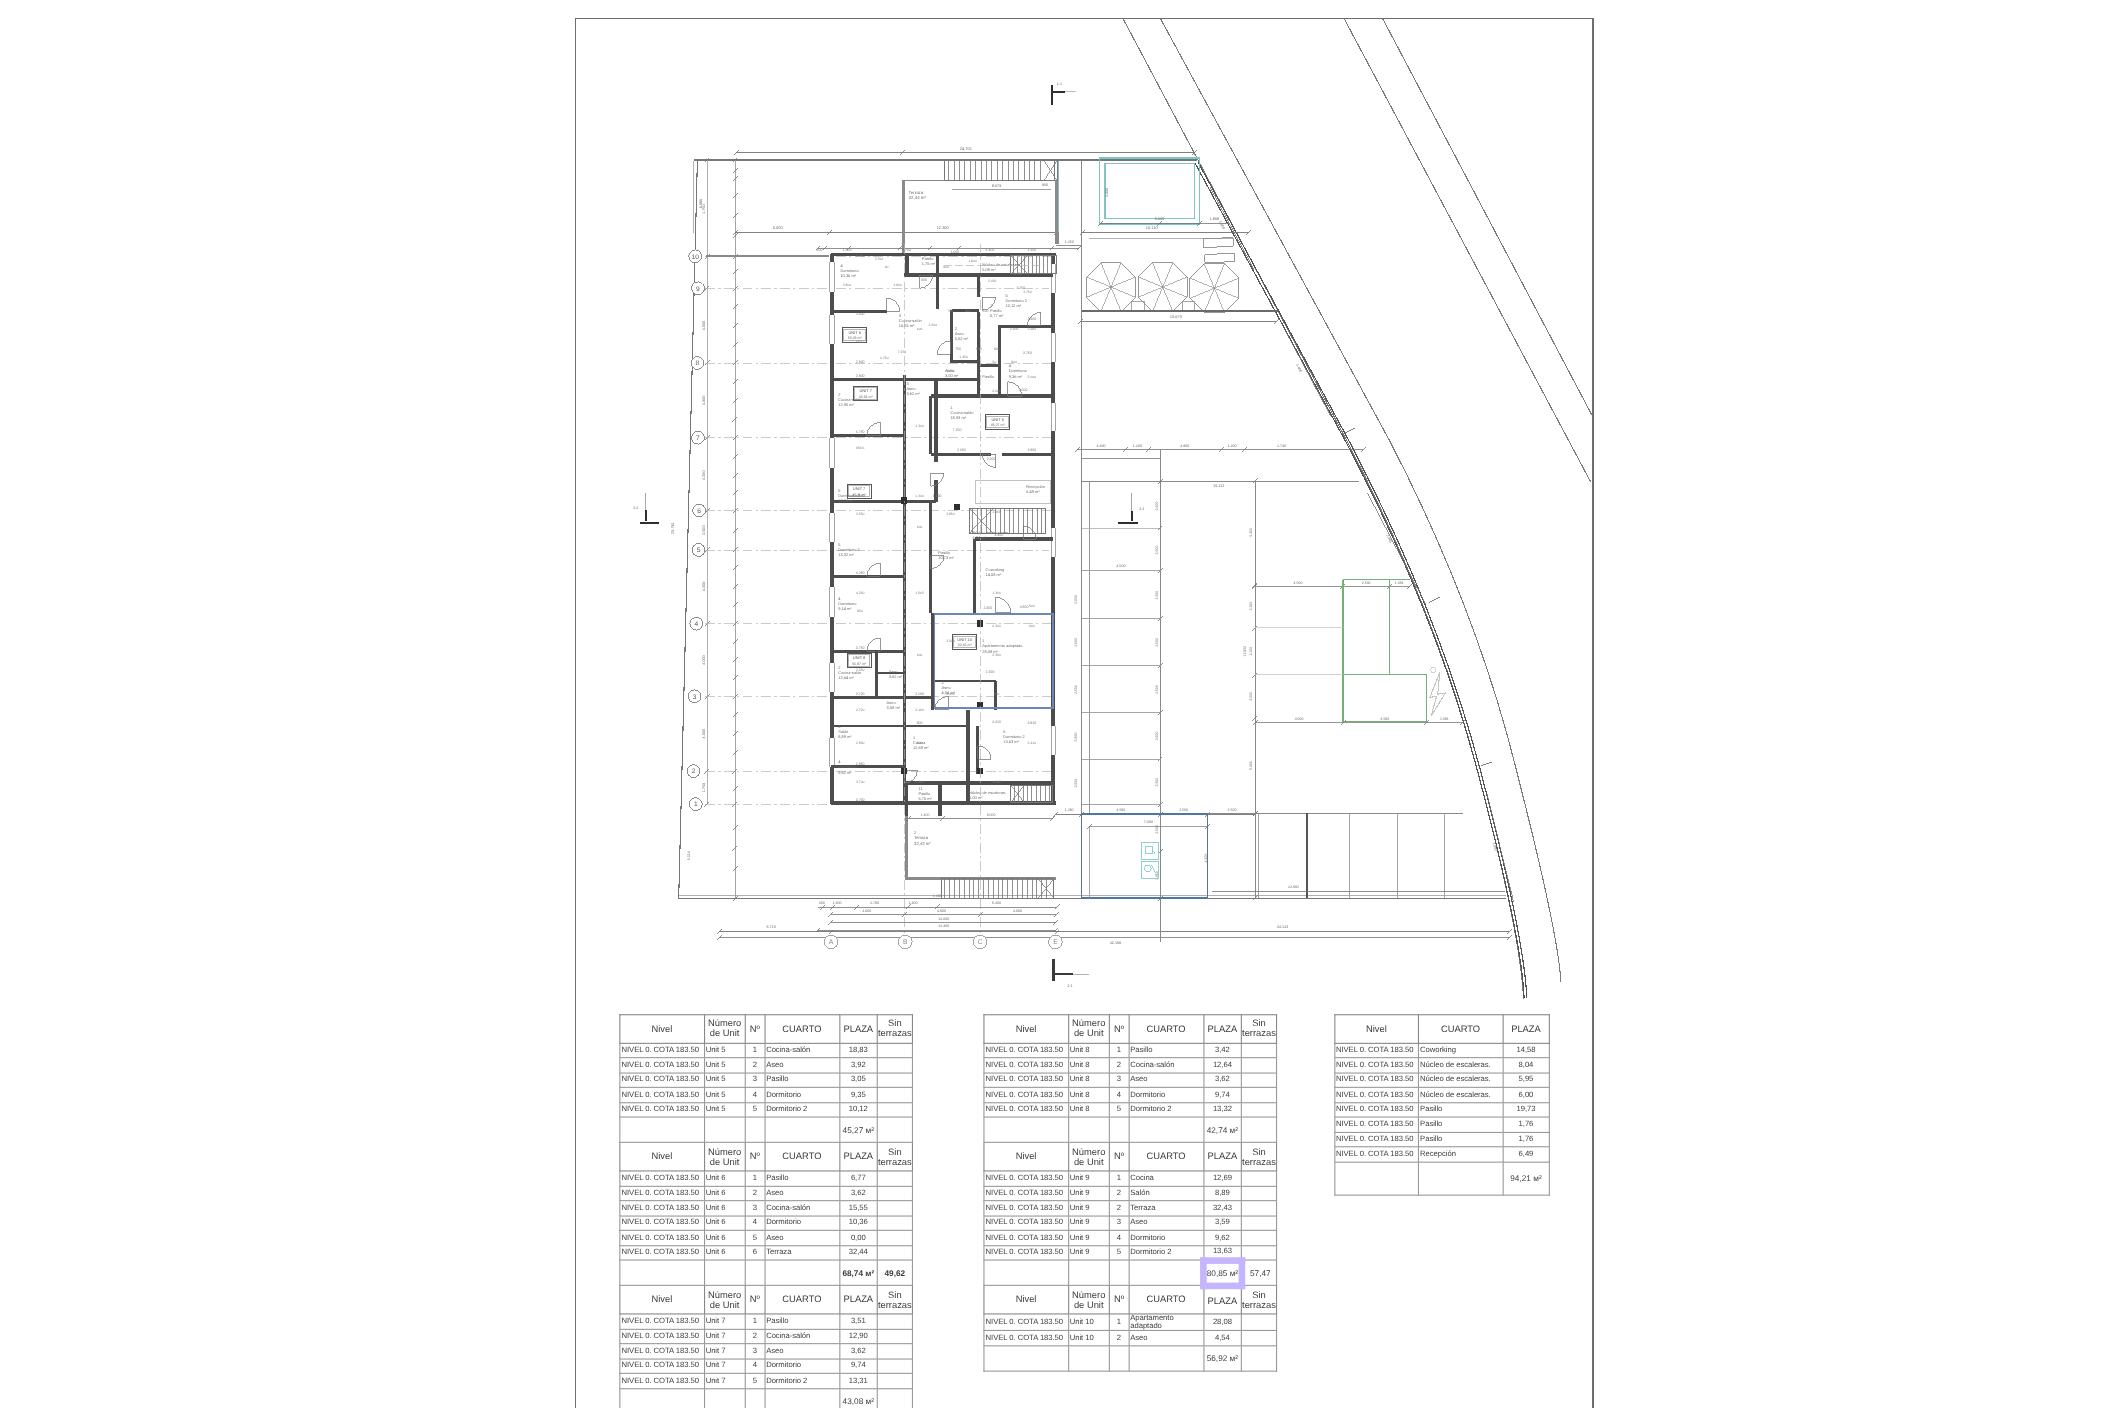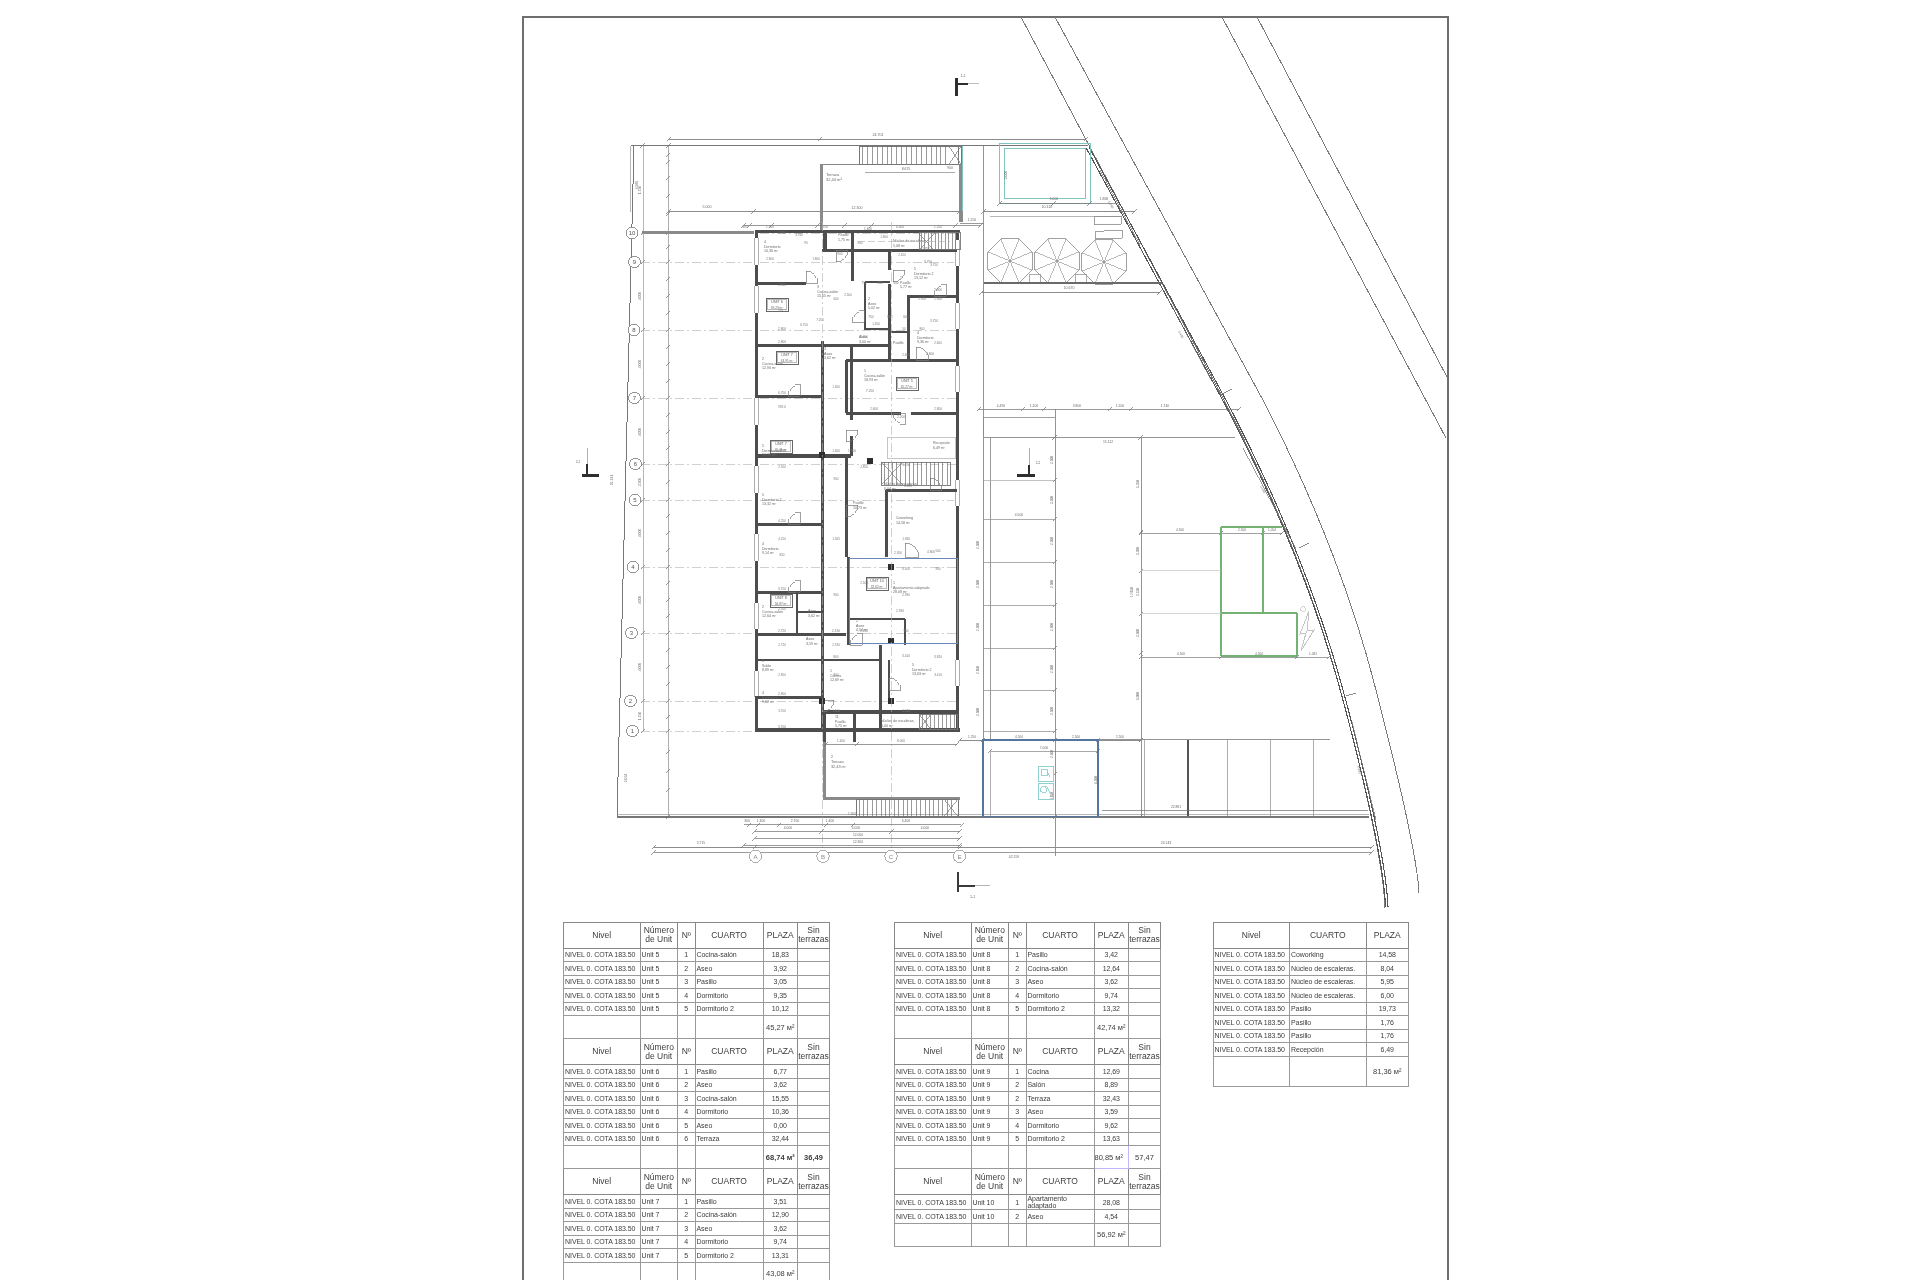--- a/index.html
+++ b/index.html
@@ -1343,21 +1343,21 @@
           <td style="border:1px solid #999;font-size:7px;line-height:1.0;padding:0 1px;letter-spacing:-0.06px;white-space:nowrap;overflow:hidden;">Terraza</td>
           <td style="border:1px solid #999;font-size:7px;line-height:1.0;padding:0 1px;letter-spacing:-0.06px;white-space:nowrap;overflow:hidden;text-align:center;">32,44</td>
           <td style="border:1px solid #999;font-size:7px;line-height:1.0;padding:0 1px;letter-spacing:-0.06px;white-space:nowrap;overflow:hidden;"></td>
         </tr>
         <tr style="height:23px;font-weight:bold;">
           <td style="border:1px solid #999;font-size:7.5px;text-align:center;padding:0;"></td>
           <td style="border:1px solid #999;font-size:7.5px;text-align:center;padding:0;"></td>
           <td style="border:1px solid #999;font-size:7.5px;text-align:center;padding:0;"></td>
           <td style="border:1px solid #999;font-size:7.5px;text-align:center;padding:0;"></td>
           <td style="border:1px solid #999;font-size:7.5px;text-align:center;padding:0;">68,74 м²</td>
-          <td style="border:1px solid #999;font-size:7.5px;text-align:center;padding:0;">36,49</td>
+          <td style="border:1px solid #999;font-size:7.5px;text-align:center;padding:0;">49,62</td>
         </tr>
         <tr style="height:26px;">
           <td style="border:1px solid #888;text-align:center;font-size:8.5px;line-height:1.05;padding:0;">Nivel</td>
           <td style="border:1px solid #888;text-align:center;font-size:8.5px;line-height:1.05;padding:0;">Número<br>de Unit</td>
           <td style="border:1px solid #888;text-align:center;font-size:8.5px;line-height:1.05;padding:0;">Nº</td>
           <td style="border:1px solid #888;text-align:center;font-size:8.5px;line-height:1.05;padding:0;">CUARTO</td>
           <td style="border:1px solid #888;text-align:center;font-size:8.5px;line-height:1.05;padding:0;">PLAZA</td>
           <td style="border:1px solid #888;text-align:center;font-size:8.5px;line-height:1.05;padding:0;">Sin<br>terrazas</td>
         </tr>
         <tr style="height:13.5px;">
@@ -1533,21 +1533,21 @@
           <td style="border:1px solid #999;font-size:7px;line-height:1.0;padding:0 1px;letter-spacing:-0.06px;white-space:nowrap;overflow:hidden;text-align:center;">5</td>
           <td style="border:1px solid #999;font-size:7px;line-height:1.0;padding:0 1px;letter-spacing:-0.06px;white-space:nowrap;overflow:hidden;">Dormitorio 2</td>
           <td style="border:1px solid #999;font-size:7px;line-height:1.0;padding:0 1px;letter-spacing:-0.06px;white-space:nowrap;overflow:hidden;text-align:center;">13,63</td>
           <td style="border:1px solid #999;font-size:7px;line-height:1.0;padding:0 1px;letter-spacing:-0.06px;white-space:nowrap;overflow:hidden;"></td>
         </tr>
         <tr style="height:23px;">
           <td style="border:1px solid #999;font-size:7.5px;text-align:center;padding:0;"></td>
           <td style="border:1px solid #999;font-size:7.5px;text-align:center;padding:0;"></td>
           <td style="border:1px solid #999;font-size:7.5px;text-align:center;padding:0;"></td>
           <td style="border:1px solid #999;font-size:7.5px;text-align:center;padding:0;"></td>
-          <td style="border:1px solid #c4b5fd;font-size:7.5px;padding:0;">80,85 м²</td>
+          <td style="border:6px solid #c4b5fd;font-size:7.5px;text-align:center;padding:0;">80,85 м²</td>
           <td style="border:1px solid #999;font-size:7.5px;text-align:center;padding:0;">57,47</td>
         </tr>
         <tr style="height:26px;">
           <td style="border:1px solid #888;text-align:center;font-size:8.5px;line-height:1.05;padding:0;">Nivel</td>
           <td style="border:1px solid #888;text-align:center;font-size:8.5px;line-height:1.05;padding:0;">Número<br>de Unit</td>
           <td style="border:1px solid #888;text-align:center;font-size:8.5px;line-height:1.05;padding:0;">Nº</td>
           <td style="border:1px solid #888;text-align:center;font-size:8.5px;line-height:1.05;padding:0;">CUARTO</td>
           <td style="border:1px solid #888;text-align:center;font-size:8.5px;line-height:1.05;padding:0;">PLAZA</td>
           <td style="border:1px solid #888;text-align:center;font-size:8.5px;line-height:1.05;padding:0;">Sin<br>terrazas</td>
         </tr>
@@ -1628,17 +1628,17 @@
           <td style="border:1px solid #999;font-size:7px;line-height:1.0;padding:0 1px;letter-spacing:-0.06px;white-space:nowrap;overflow:hidden;text-align:center;">1,76</td>
         </tr>
         <tr style="height:13.5px;">
           <td style="border:1px solid #999;font-size:7px;line-height:1.0;padding:0 1px;letter-spacing:-0.06px;white-space:nowrap;overflow:hidden;">NIVEL 0. COTA 183.50</td>
           <td style="border:1px solid #999;font-size:7px;line-height:1.0;padding:0 1px;letter-spacing:-0.06px;white-space:nowrap;overflow:hidden;">Recepción</td>
           <td style="border:1px solid #999;font-size:7px;line-height:1.0;padding:0 1px;letter-spacing:-0.06px;white-space:nowrap;overflow:hidden;text-align:center;">6,49</td>
         </tr>
         <tr style="height:30px;">
           <td style="border:1px solid #999;font-size:7.5px;text-align:center;padding:0;"></td>
           <td style="border:1px solid #999;font-size:7.5px;text-align:center;padding:0;"></td>
-          <td style="border:1px solid #999;font-size:7.5px;text-align:center;padding:0;">81,36 м²</td>
+          <td style="border:1px solid #999;font-size:7.5px;text-align:center;padding:0;">94,21 м²</td>
         </tr>
       </tbody>
     </table>
   </div>
 
 </body></html>

